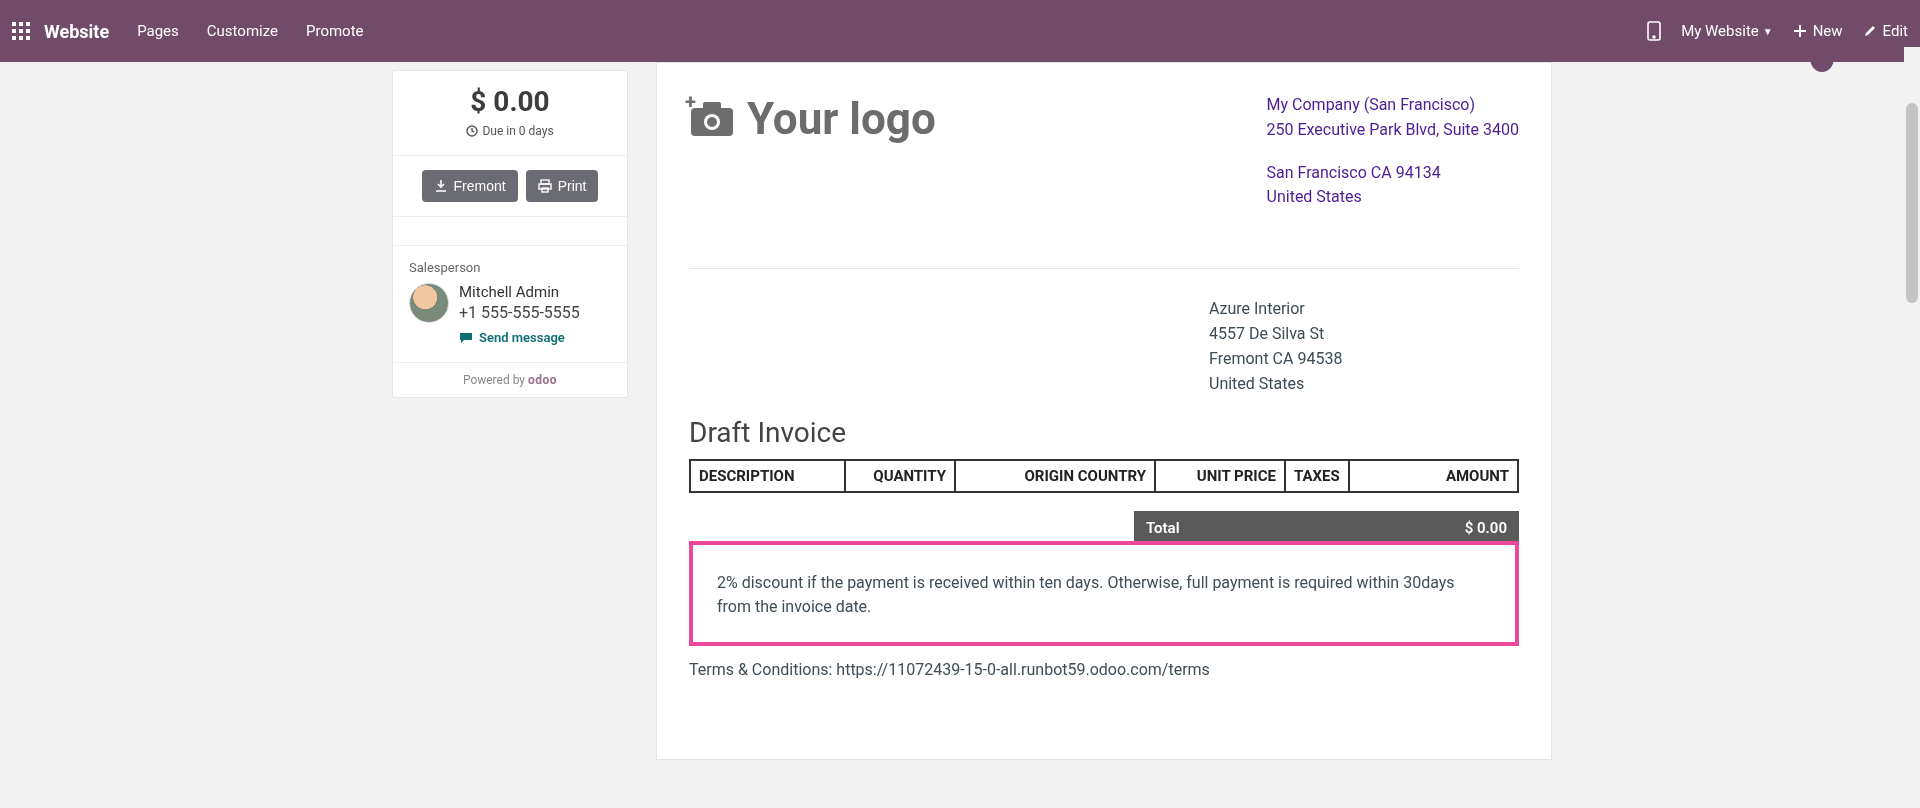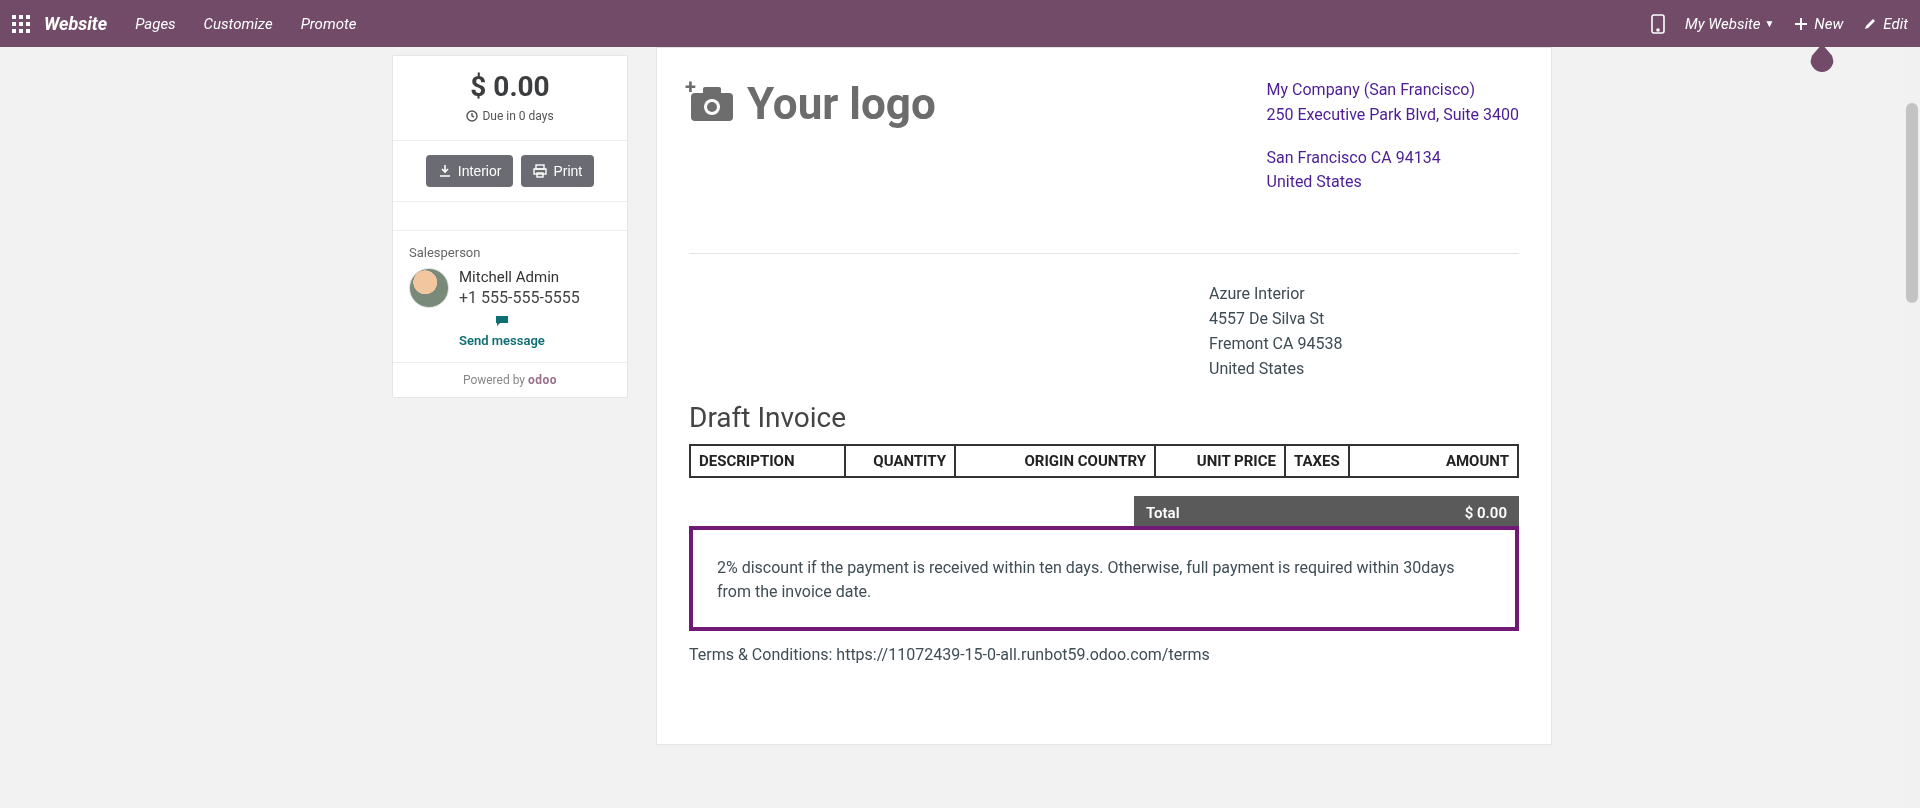--- a/index.html
+++ b/index.html
@@ -10,26 +10,25 @@
     width: 1920px;
     height: 808px;
     overflow: hidden;
     position: relative;
   }
 
   
   .topnav {
     background: #714b67;
     color: #fff;
-    height: 47px;
+    height: 62px;
     display: flex;
     align-items: center;
     padding: 0 12px;
     font-size: 15px;
-    font-style: italic;
   }
   .topnav .apps-icon {
     margin-right: 14px;
     display: inline-flex;
   }
   .topnav .brand {
     font-weight: 700;
     font-size: 18px;
     margin-right: 28px;
   }
@@ -107,21 +106,20 @@
     background: radial-gradient(circle at 40% 35%, #f2c7a0 0 35%, #7a8a7a 36% 100%);
     border: 1px solid #ddd;
     flex-shrink: 0;
   }
   .side .sp-name { font-size: 15px; }
   .side .sp-phone { font-size: 16px; color: #444; margin-top: 2px; }
   .side .send-msg {
     font-size: 13px; color: #0e6e72; font-weight: 600;
     margin-top: 8px; display: inline-flex; align-items: center; gap: 6px;
     cursor: pointer;
-    flex-direction: column;
   }
   .side .powered {
     text-align: center; padding: 10px; font-size: 12px; color: #888;
     border-top: 1px solid #eee;
   }
   .side .powered .odoo { color: #9b6f8b; font-weight: 700; letter-spacing: 0.5px; }
 
   
   .doc {
     flex: 1;
@@ -190,21 +188,21 @@
     width: 385px;
     background: #5a5a5a;
     color: #fff;
     display: flex; justify-content: space-between;
     padding: 8px 12px;
     font-weight: 600;
     font-size: 15px;
   }
 
   .highlight-box {
-    border: 4px solid #701a75;
+    border: 4px solid #ec4899;
     padding: 26px 24px 24px;
     margin-top: 0;
     position: relative;
     top: -4px;
   }
   .highlight-box p {
     color: #3f4d55; font-size: 16px; line-height: 1.45;
   }
 
   .terms {
@@ -302,21 +300,21 @@
         </div>
       </div>
       <div class="section">
         <div class="btns">
           <button class="btn">
             <span>
               <svg width="14" height="14" viewBox="0 0 14 14" fill="#fff">
                   <path d="M7 1v7M4 5l3 3 3-3M2 12h10" stroke="#fff" stroke-width="1.6" fill="none"></path>
                 </svg>
             </span>
-            <span>Interior</span>
+            <span>Fremont</span>
           </button>
           <button class="btn">
             <span>
               <svg width="14" height="14" viewBox="0 0 14 14" fill="none" stroke="#fff" stroke-width="1.4">
                 <rect x="3" y="1" width="8" height="4"></rect>
                   <rect x="1" y="5" width="12" height="5"></rect>
                   <rect x="4" y="9" width="6" height="4"></rect>
               </svg>
             </span>
             <span>Print</span>

